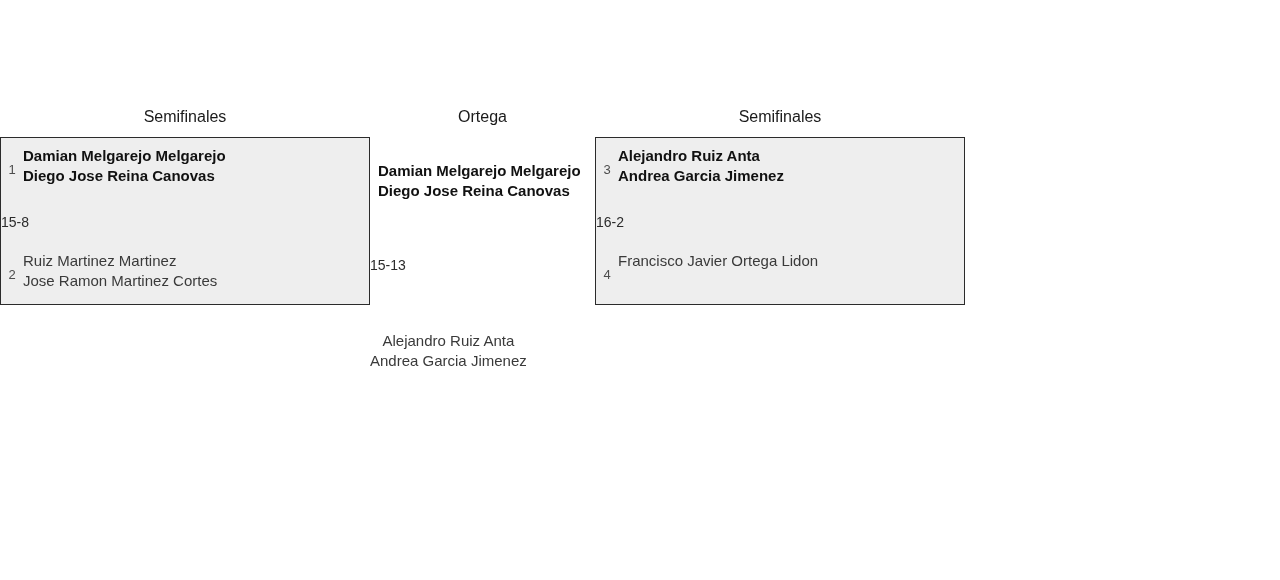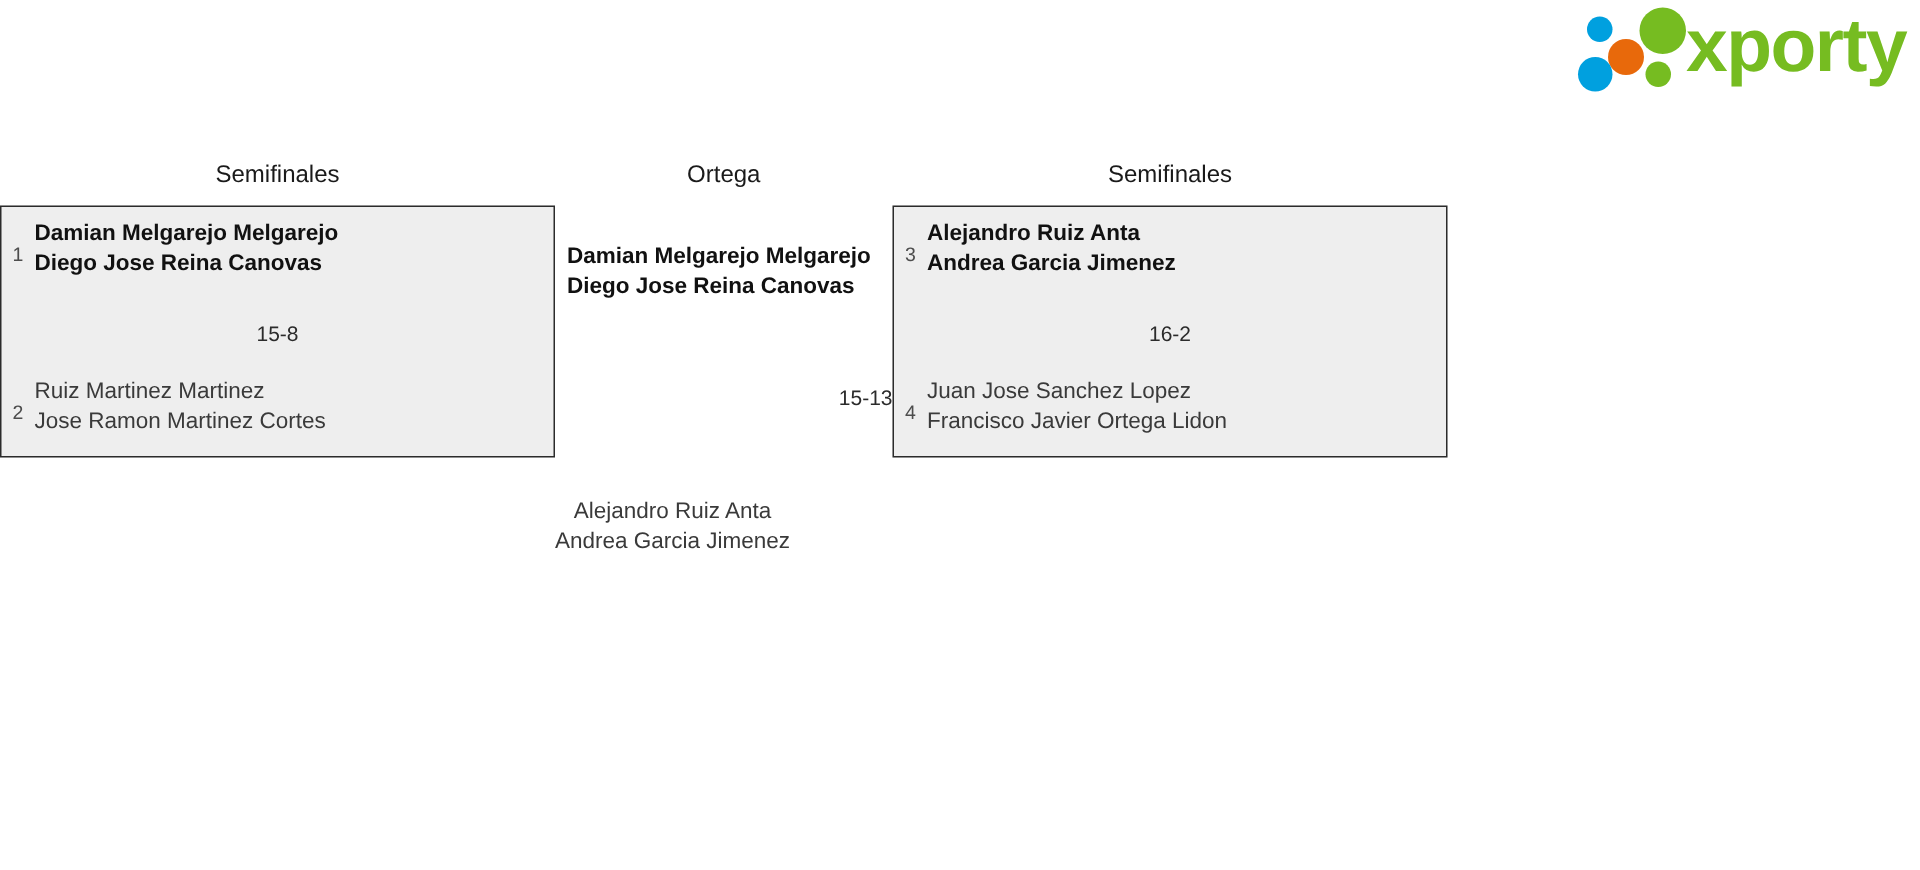--- a/index.html
+++ b/index.html
@@ -137,21 +137,21 @@
   .winner .players { font-weight: bold; color: #111111; }
   .loser  .players { font-weight: normal; color: #3a3a3a; }
 
   .team-top    { left: 0px; top: 8px;  }
   .team-bottom { left: 0px; top: 113px; }
 
   .score {
     position: absolute;
     font-size: 14px;
     color: #2b2b2b;
-    text-align: center;
+    text-align: left;
     white-space: nowrap;
   }
   .score-sf { left: 0; right: 0; top: 76px; }
 
   
   .final-winner {
     position: absolute;
     left: 8px;
     top: 24px;
     width: 217px;
@@ -162,21 +162,21 @@
     line-height: 20px;
     font-weight: bold;
     color: #111111;
     white-space: nowrap;
   }
   .final-score {
     position: absolute;
     left: 0px;
     top: 120px;
     width: 225px;
-    text-align: right;
+    text-align: left;
     font-size: 14px;
     color: #2b2b2b;
   }
   .final-loser {
     position: absolute;
     left: 0px;
     top: 194px;
     width: 225px;
     text-align: center;
   }
@@ -187,30 +187,20 @@
     color: #3a3a3a;
     white-space: nowrap;
   }
 </style>
 </head>
 <body>
 
 <div class="page-header">
 
 
-  <div class="brand-logo">
-    <div class="logo-dots">
-      <span class="dot dot-blue-top"></span>
-      <span class="dot dot-orange"></span>
-      <span class="dot dot-blue-bot"></span>
-      <span class="dot dot-green-big"></span>
-      <span class="dot dot-green-sm"></span>
-    </div>
-    <div class="logo-word">xporty</div>
-  </div>
 
 </div>
 
 <div class="bracket">
 
   <div class="round-heading heading-sf-left">Semifinales</div>
   <div class="round-heading heading-final">Ortega</div>
   <div class="round-heading heading-sf-right">Semifinales</div>
 
   <div class="match-final">
@@ -263,20 +253,19 @@
         <span class="pl">Alejandro Ruiz Anta</span>
         <span class="pl">Andrea Garcia Jimenez</span>
       </span>
     </div>
 
     <div class="score score-sf">16-2</div>
 
     <div class="team team-bottom loser">
       <span class="seed">4</span>
       <span class="players">
-        <span class="pl">Juan Jose Sanchez Lopez</span>
         <span class="pl">Francisco Javier Ortega Lidon</span>
       </span>
     </div>
 
   </div>
 
 </div>
 
 </body></html>

